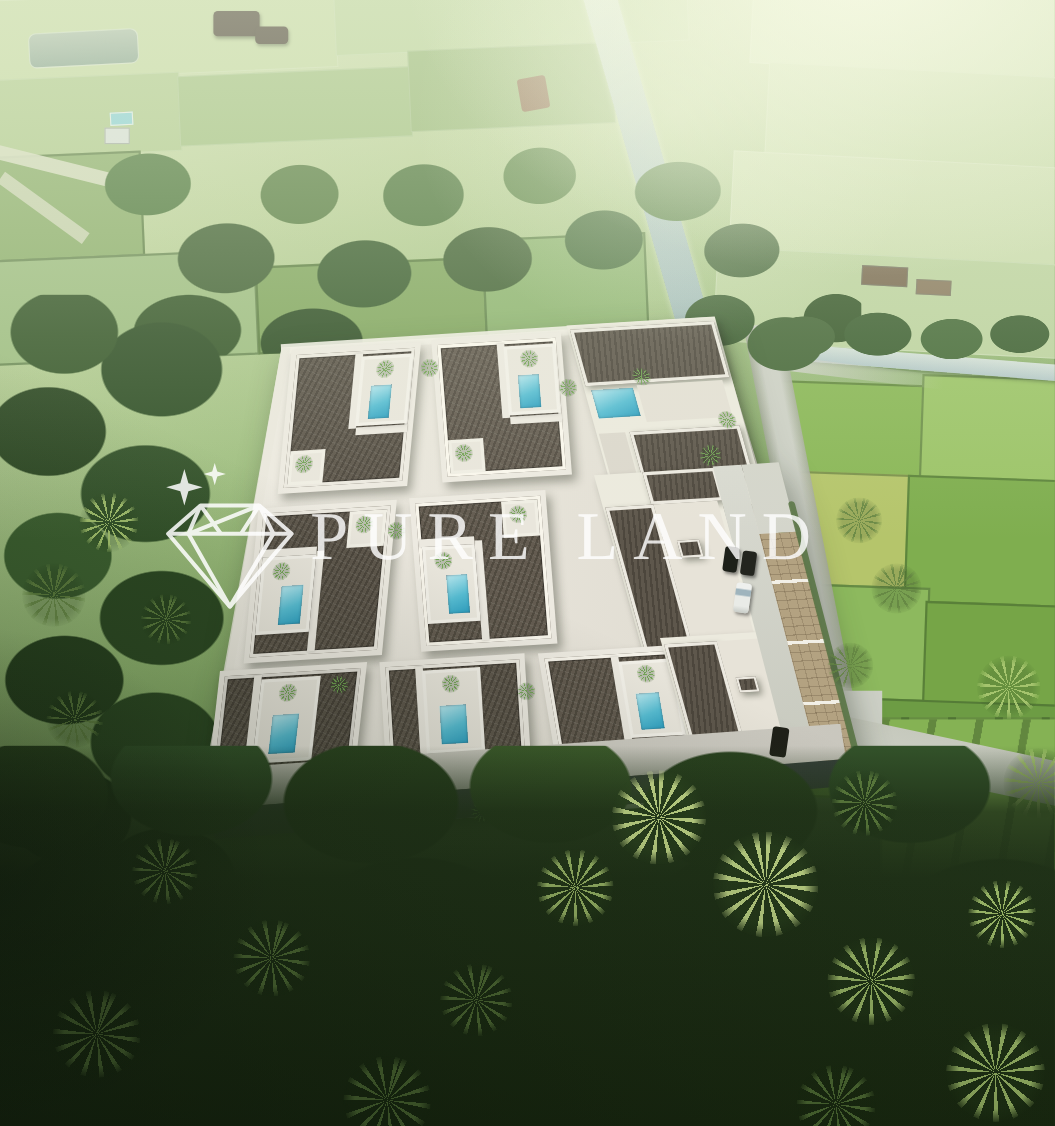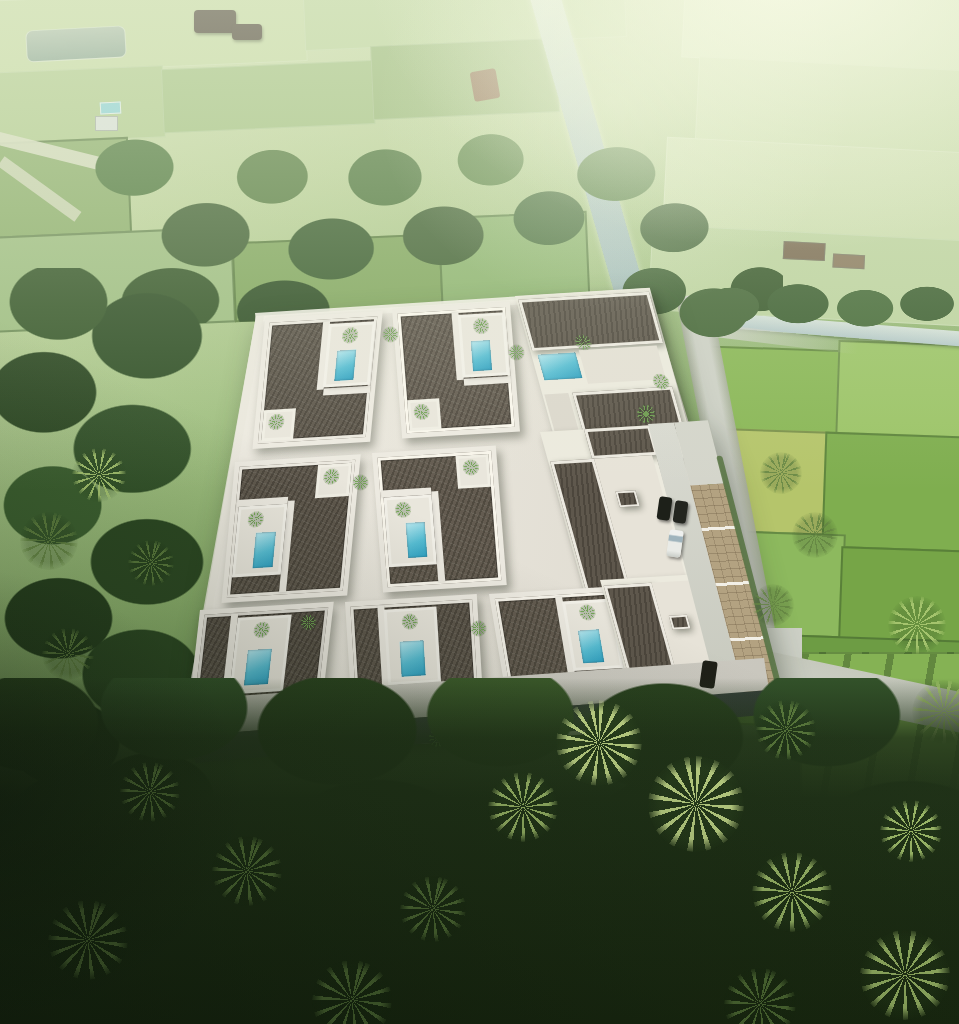--- a/index.html
+++ b/index.html
@@ -370,14 +370,28 @@
   <div class="palm dim" style="left:312px;top:960px;width:80px;height:80px;"></div>
   <div class="palm" style="left:752px;top:852px;width:80px;height:80px;"></div>
   <div class="palm" style="left:860px;top:930px;width:90px;height:90px;"></div>
   <div class="palm dim" style="left:724px;top:968px;width:72px;height:72px;"></div>
   <div class="palm" style="left:880px;top:800px;width:62px;height:62px;"></div>
 
   <div class="abs haze-top"></div>
   <div class="abs haze-sun"></div>
   <div class="abs vignette"></div>
 
+  <div class="abs watermark">
+    <svg class="gem" width="138" height="150" viewBox="0 0 150 150" fill="none" stroke="#ffffff" stroke-width="4" stroke-linejoin="round">
+      <g fill="#ffffff" stroke="none">
+        <path d="M30 8 L34 22 L48 26 L34 30 L30 44 L26 30 L12 26 L26 22 Z"></path>
+        <path d="M60 2 L62.5 10.5 L71 13 L62.5 15.5 L60 24 L57.5 15.5 L49 13 L57.5 10.5 Z"></path>
+      </g>
+      <path d="M14 72 L46 44 L104 44 L136 72 L75 144 Z"></path>
+      <path d="M14 72 L136 72"></path>
+      <path d="M46 44 L34 72 M46 44 L66 72 M104 44 L86 72 M104 44 L118 72"></path>
+      <path d="M104 44 L34 72"></path>
+      <path d="M34 72 L75 144 M118 72 L75 144"></path>
+    </svg>
+    <span class="brand">PURE LAND</span>
+  </div>
 
 </div>
 
 </body></html>

